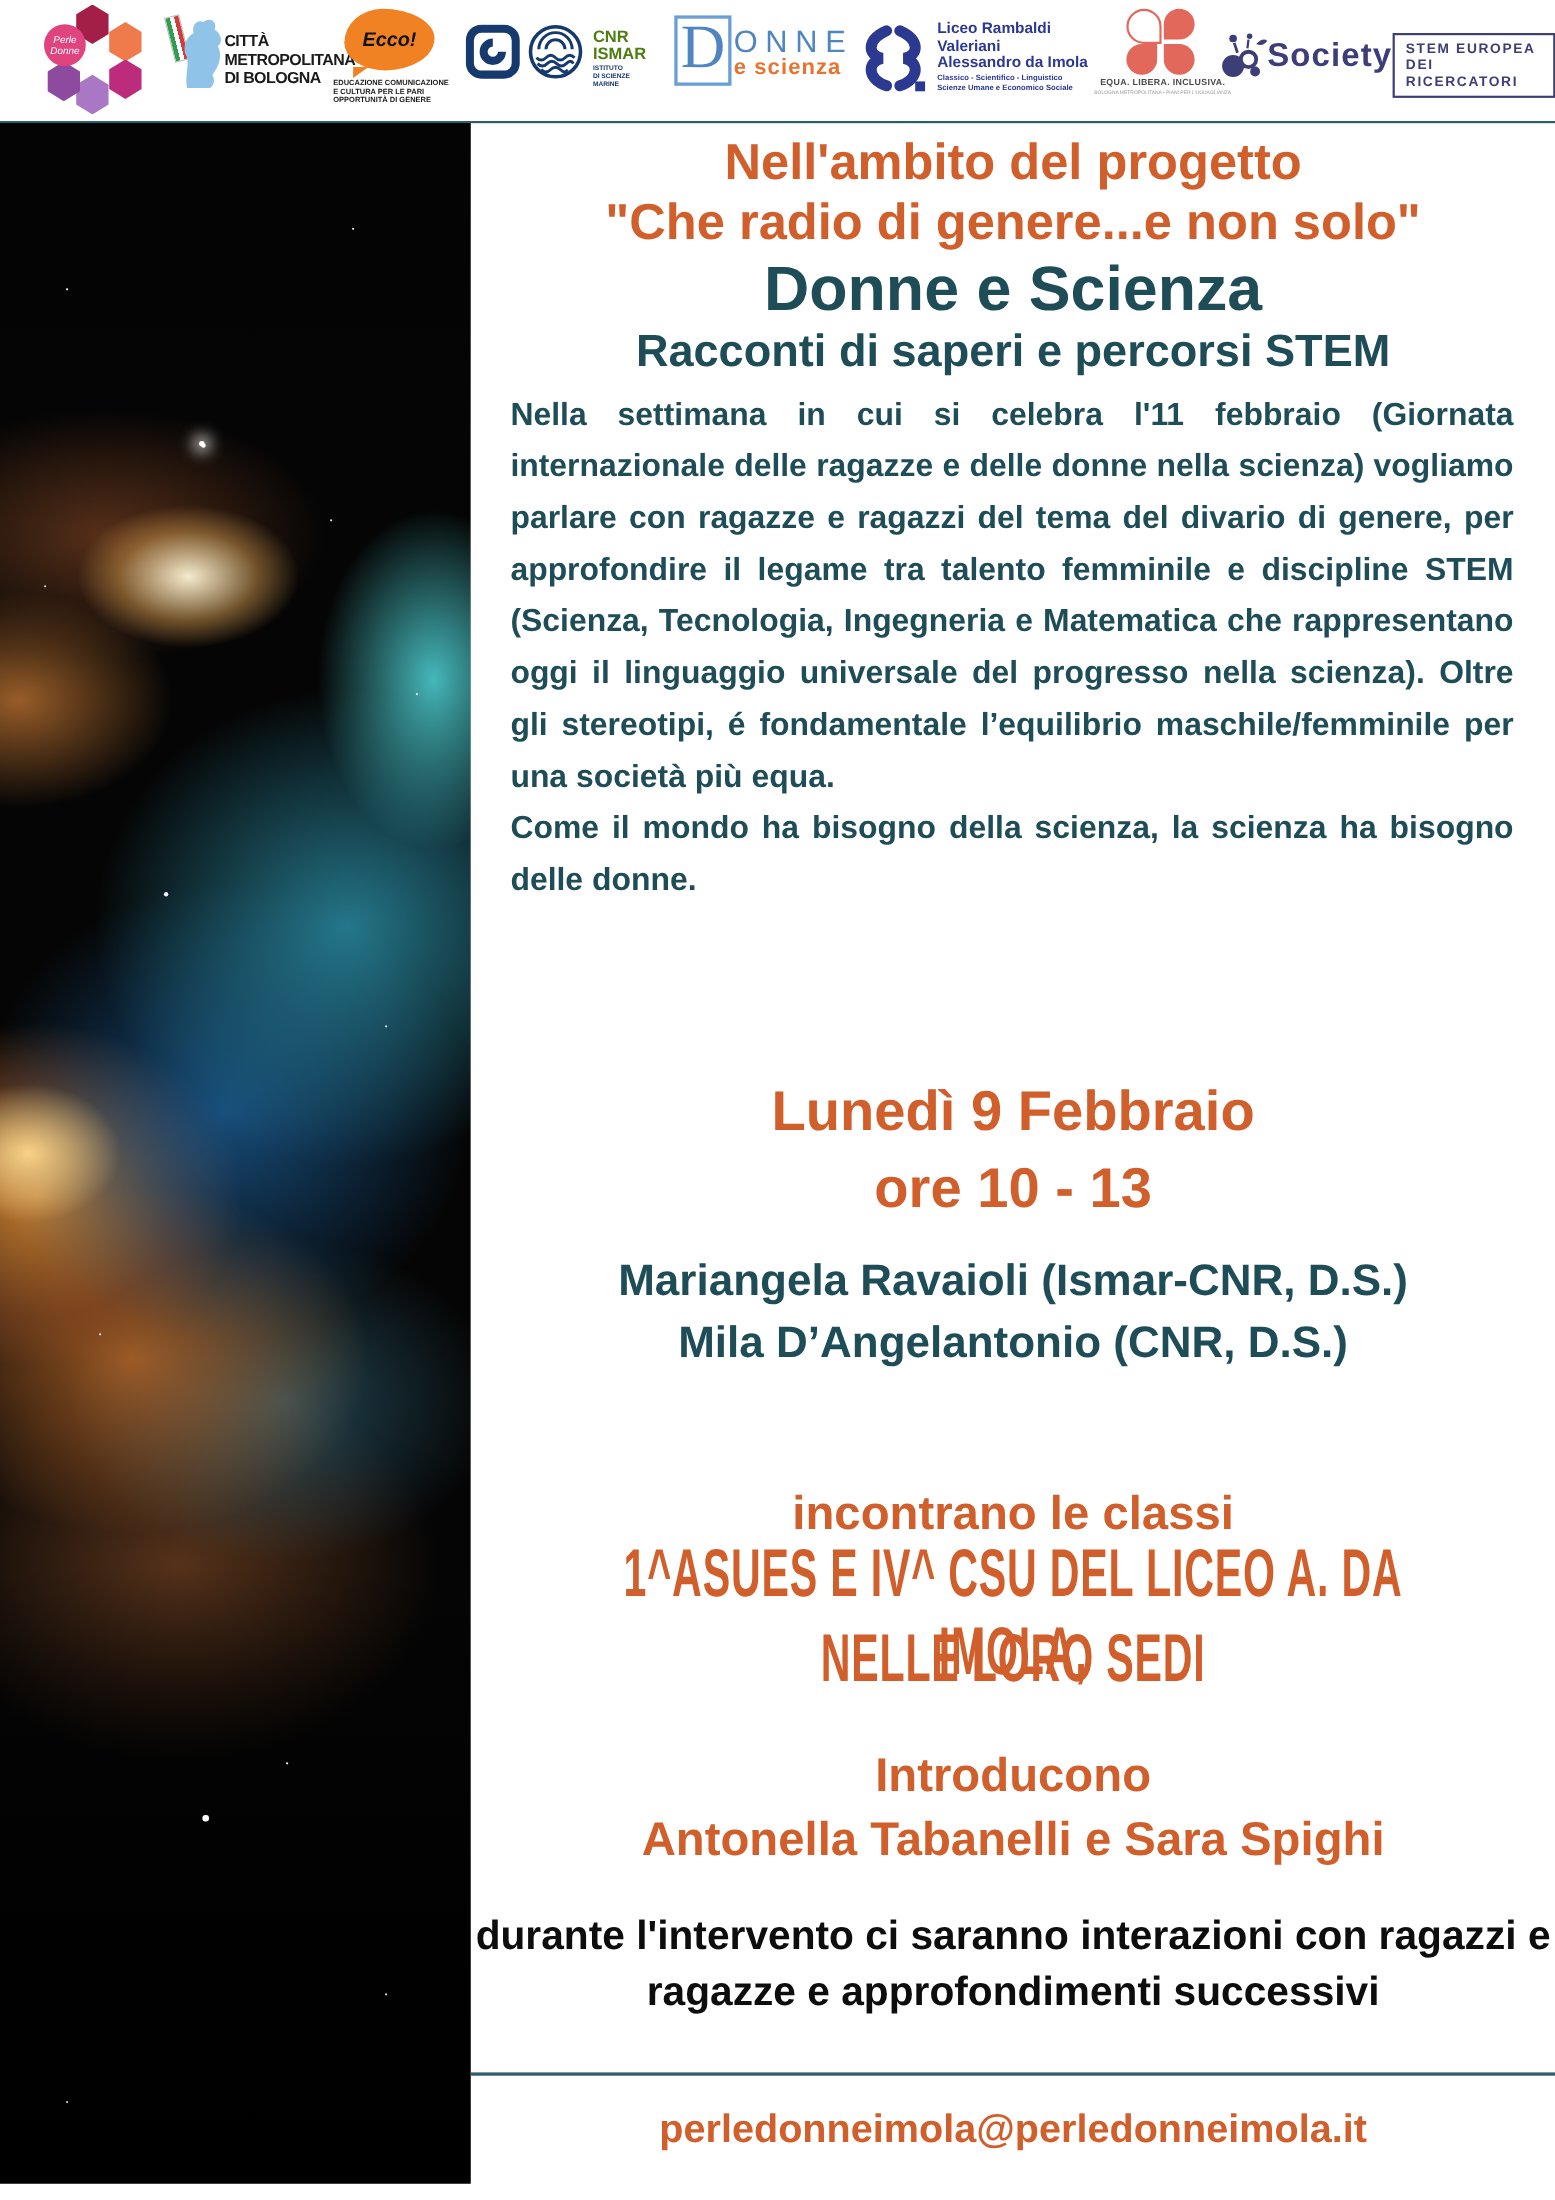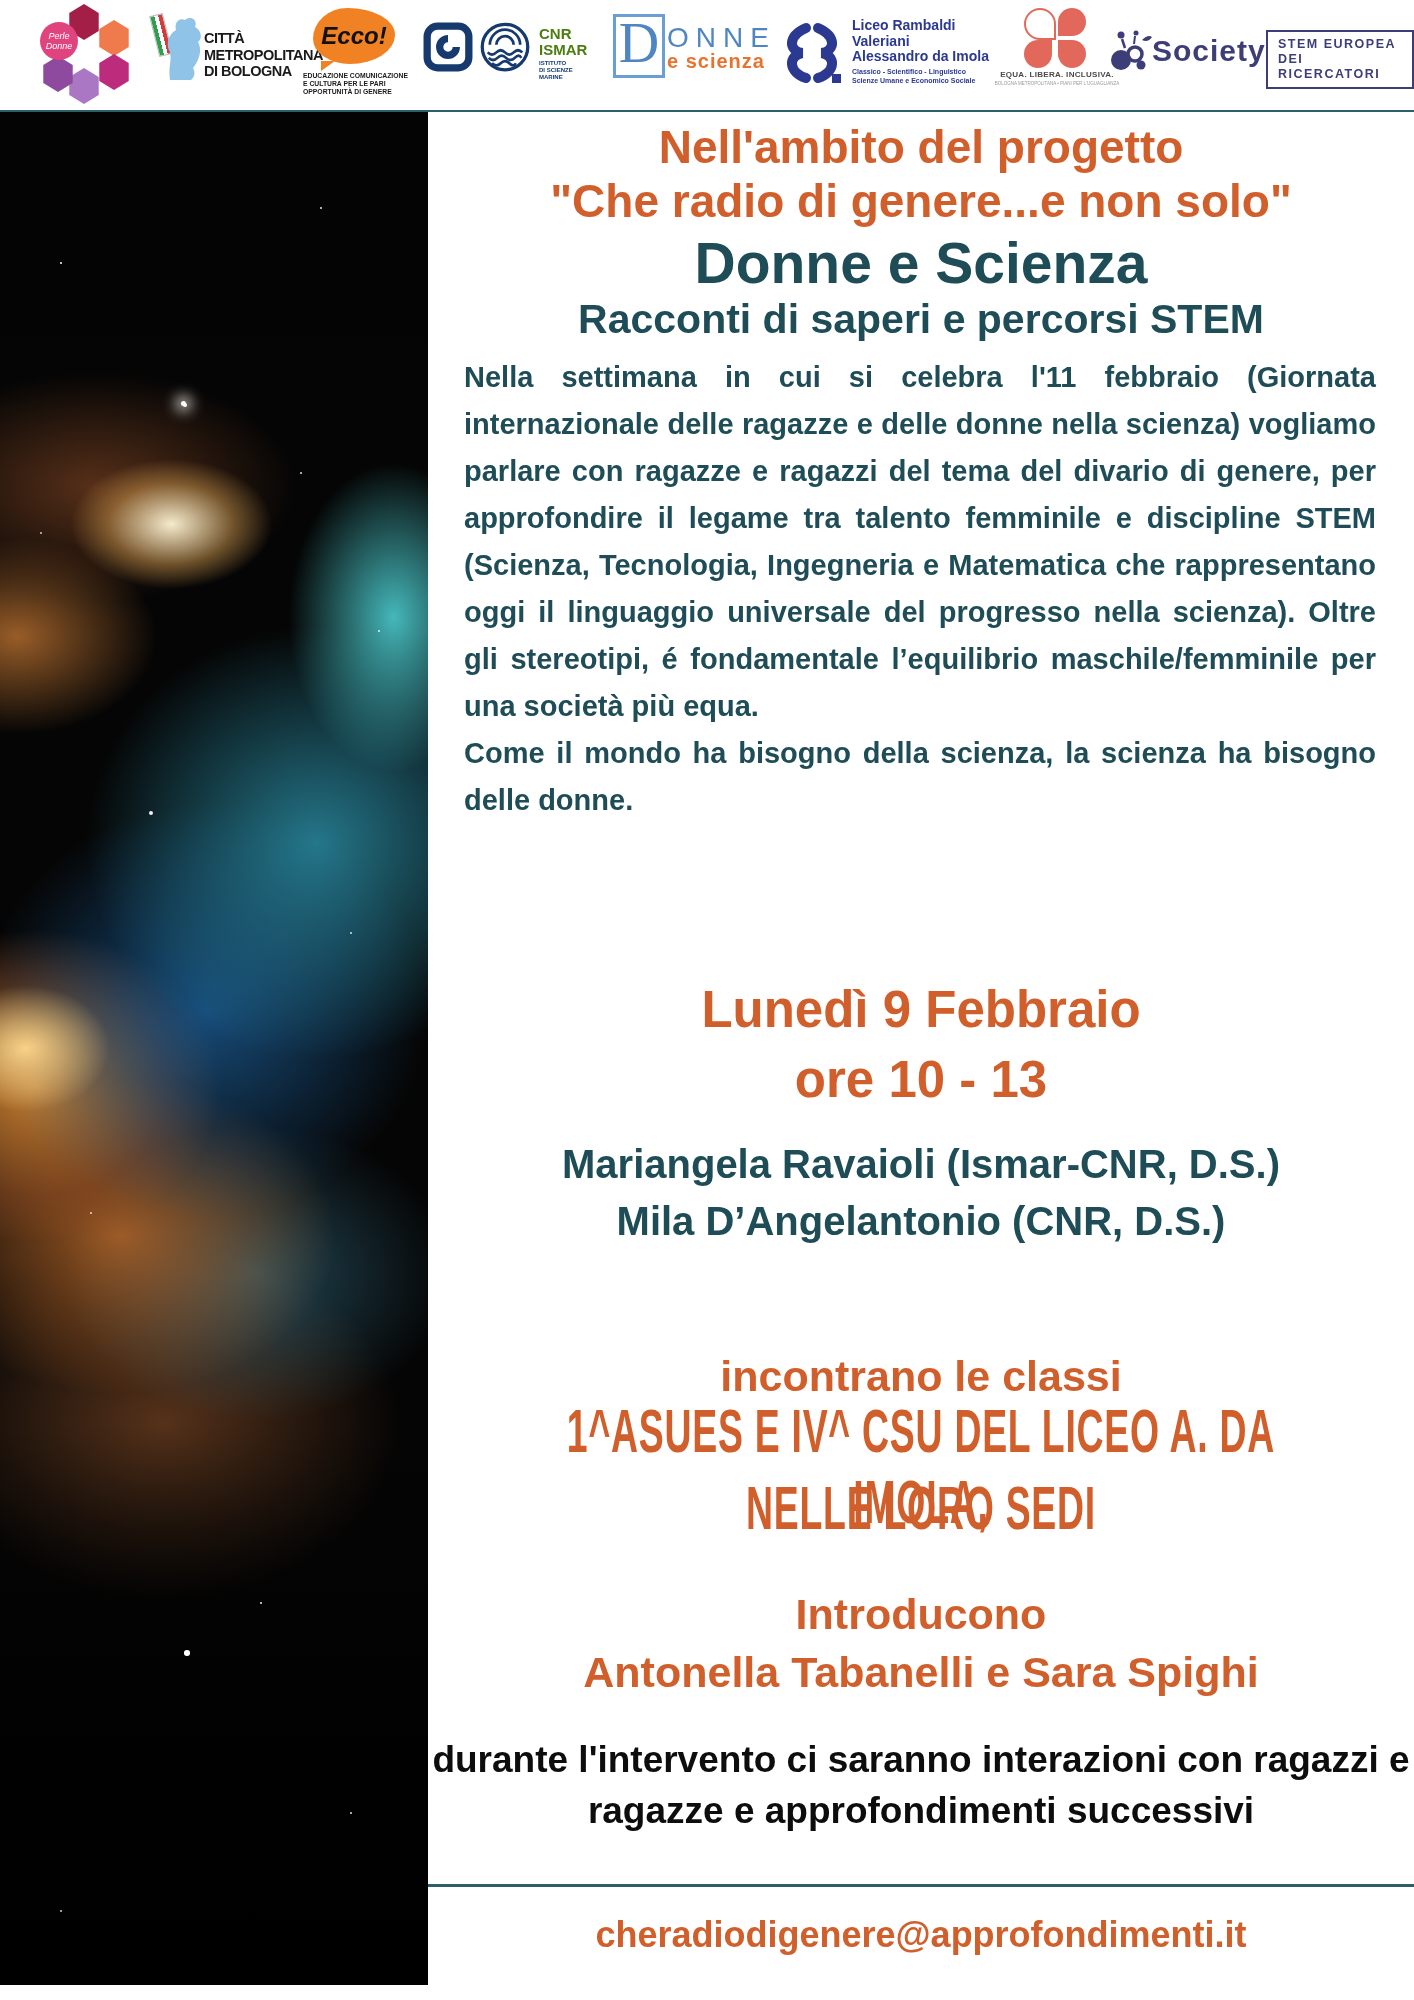--- a/index.html
+++ b/index.html
@@ -20,21 +20,21 @@
   
   .bo-flag{position:absolute;left:6px;top:14px;width:12px;height:40px;transform:rotate(-14deg);
     background:linear-gradient(90deg,#2e9e4f 0 33%,#fff 33% 66%,#d43b3b 66%);border:0.5px solid #bbb;}
   .bo-text{position:absolute;left:56px;top:30px;color:#1a1a1a;font-weight:bold;font-size:14.5px;line-height:16.5px;letter-spacing:-0.5px;}
 
   
   .ecco-bubble{position:absolute;left:10px;top:8px;width:82px;height:56px;background:#f08223;
     border-radius:42% 58% 55% 45% / 55% 48% 52% 45%;display:flex;align-items:center;justify-content:center;}
   .ecco-bubble:after{content:"";position:absolute;left:8px;bottom:-7px;width:0;height:0;
     border-left:14px solid #f08223;border-bottom:10px solid transparent;}
-  .ecco-title{color:#111;font-weight:bold;font-size:24px;font-style:italic;}
+  .ecco-title{color:#111;font-weight:bold;font-size:18px;font-style:italic;}
   .ecco-sub{position:absolute;left:0px;top:72px;width:110px;color:#1a1a1a;font-weight:bold;font-size:6.8px;line-height:8.2px;}
 
   
   .cnr-txt{position:absolute;left:116px;top:26px;color:#4d7c0f;font-weight:bold;font-size:15px;line-height:16px;}
   .cnr-sub{position:absolute;left:116px;top:60px;color:#16396e;font-weight:bold;font-size:6px;line-height:7px;}
 
   
   .ds-d{position:absolute;left:0;top:14px;width:46px;height:58px;border:3px solid #6b9fd4;
     color:#4f86c2;font-family:"Liberation Serif",serif;font-size:56px;line-height:52px;text-align:center;}
   .ds-onne{position:absolute;left:54px;top:22px;color:#4f86c2;font-size:28px;letter-spacing:7px;}
@@ -255,16 +255,16 @@
       <span class="cond">NELLE LORO SEDI</span>
     </div>
 
     <h2 class="tb orange t-introducono">Introducono</h2>
     <h2 class="tb orange t-names">Antonella Tabanelli e Sara Spighi</h2>
 
     <div class="tb t-note">durante l'intervento ci saranno interazioni con ragazzi e ragazze e approfondimenti successivi</div>
 
     <div class="rule"></div>
 
-    <div class="tb orange t-email">cheradiodigenere@approfondimenti.it</div>
+    <div class="tb orange t-email">perledonneimola@perledonneimola.it</div>
 
   </div>
 </div>
 
 </body></html>

